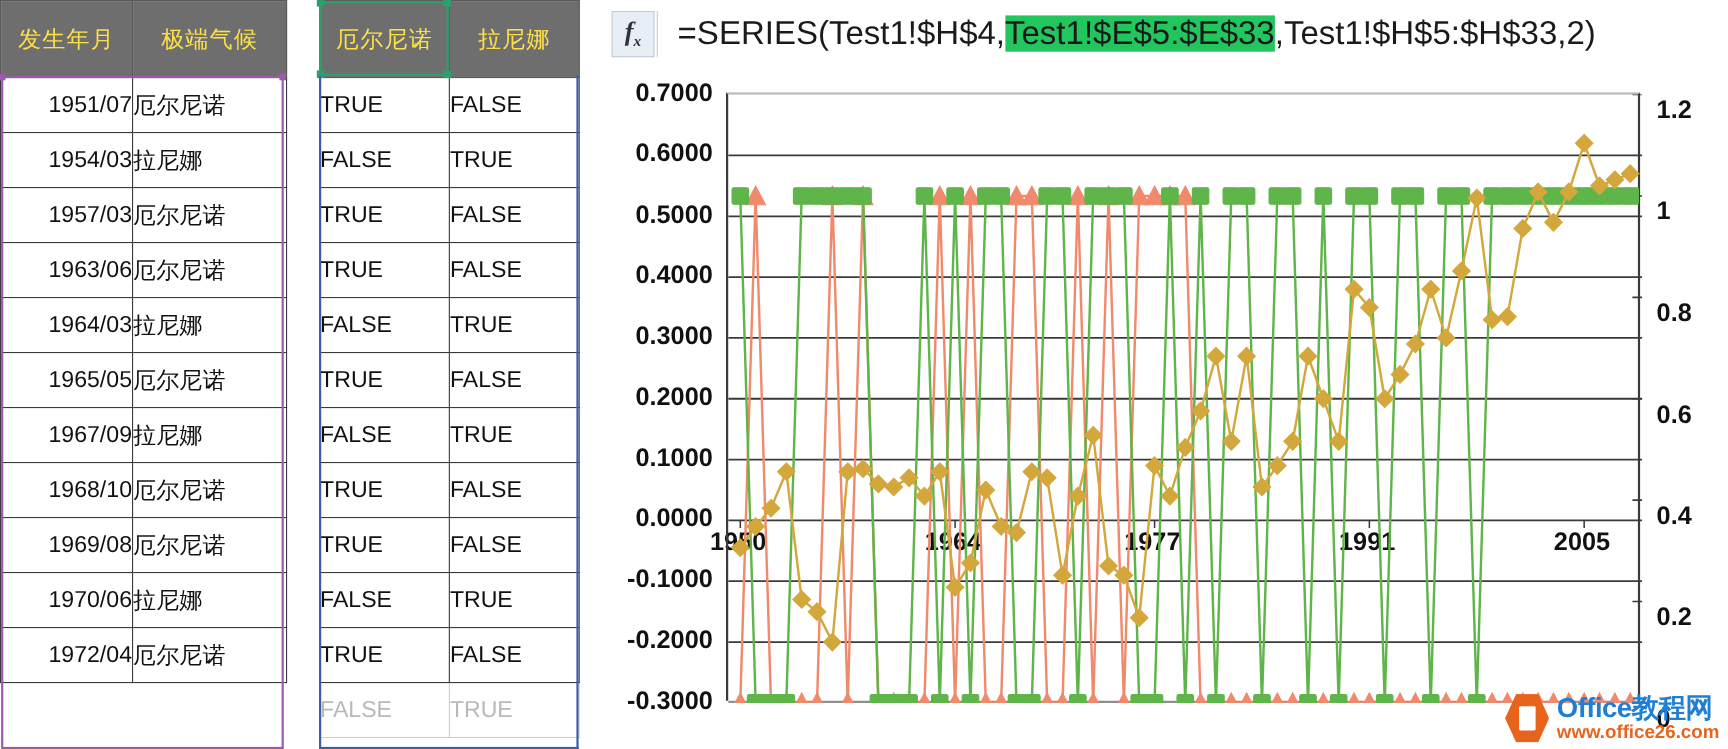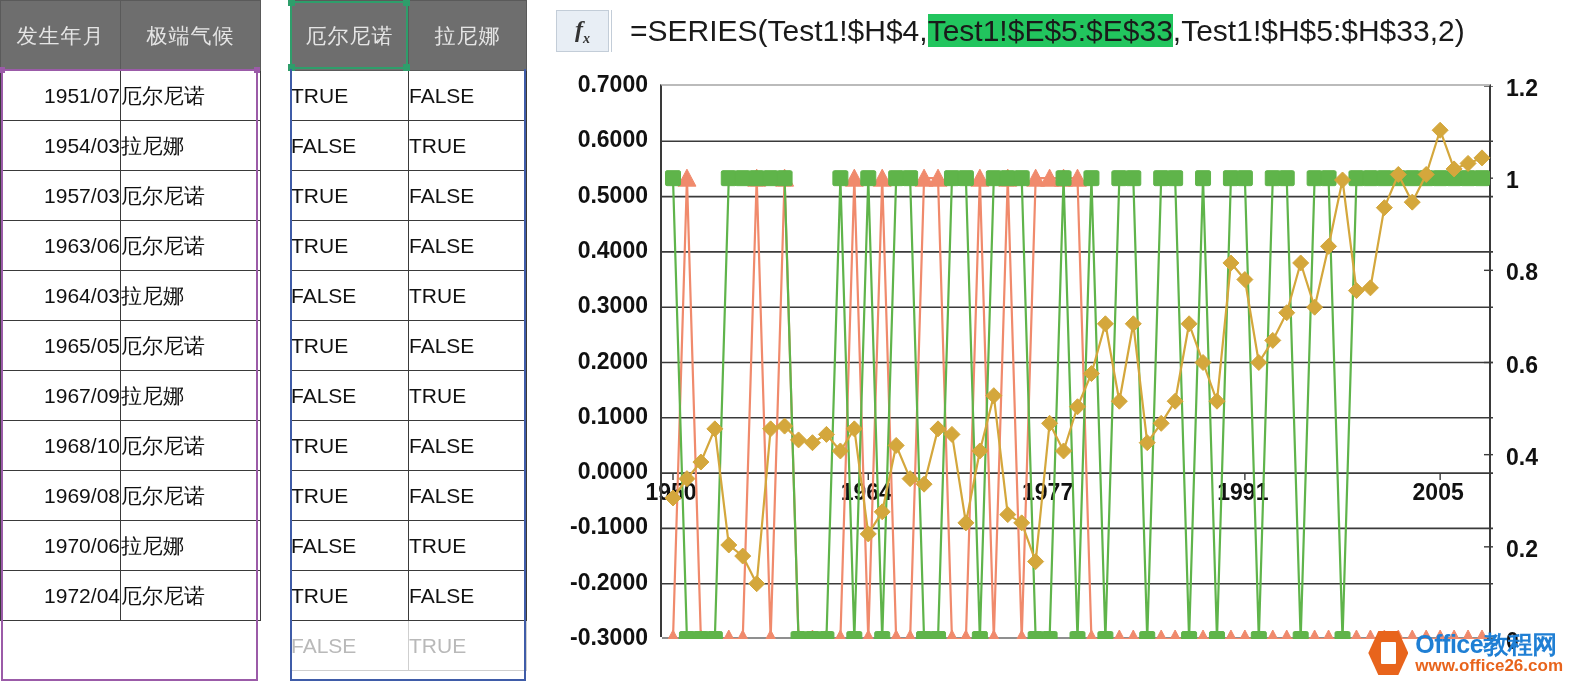--- a/index.html
+++ b/index.html
@@ -17,21 +17,21 @@
     position:absolute; left:0; top:0; width:526px; height:681px;
     background:#fff;
   }
   .tbl { border-collapse:collapse; table-layout:fixed; position:absolute; }
   .tbl td, .tbl th { padding:0; }
 
   #tblA { left:0; top:0; width:260px; }
   #tblB { left:290px; top:0; width:236px; }
 
   .hdr {
-    background:#6e6e6e; color:#e5e5e5;
+    background:#6e6e6e; color:#fde047;
     font-size:21px; font-weight:400; text-align:center;
     height:70px; vertical-align:middle;
     border:1px solid #5a5a5a;
     letter-spacing:1px;
   }
   .cell {
     height:50px; vertical-align:middle;
     font-size:21px; color:#111;
     border:1px solid #3a3a3a;
     background:#fff;
@@ -57,21 +57,21 @@
     position:absolute; left:290px; top:69px; width:236px; height:612px;
     border:2px solid #3f5ca8; border-top:none; pointer-events:none;
   }
 
   
   #fbar {
     position:absolute; left:540px; top:0px; width:1031px; height:62px;
     display:flex; align-items:center;
   }
   #fx-btn {
-    width:53px; height:42px; margin-left:16px;
+    width:39px; height:42px; margin-left:16px;
     background:#e8eef5; border:1px solid #c3cdd8;
     display:flex; align-items:center; justify-content:center;
     font-family:"Liberation Serif", serif; font-style:italic;
     font-size:24px; font-weight:700; color:#333;
   }
   #fsep { width:1px; height:42px; background:#c3cdd8; margin-left:2px; }
   #formula {
     margin-left:18px; font-size:30px; color:#1a1a1a;
     white-space:nowrap; font-family:"Liberation Sans", sans-serif;
   }
@@ -86,21 +86,21 @@
     position:absolute; left:132px; top:22px; width:831px; height:553px;
     border-left:2px solid #3a3a3a; border-right:2px solid #3a3a3a;
     border-top:2px solid #bbbbbb;
   }
   #gridsvg { position:absolute; left:0; top:0; }
   #ytick-left { position:absolute; left:0; top:0; width:126px; height:597px; }
   #ytick-left .t {
     position:absolute; right:6px; font-size:23px; font-weight:700; color:#111;
     transform:translateY(-50%); white-space:nowrap;margin-left:20px;
   }
-  #ytick-right { position:absolute; left:970px; top:4px; width:73px; height:597px; }
+  #ytick-right { position:absolute; left:970px; top:16px; width:73px; height:597px; }
   #ytick-right .t {
     position:absolute; left:8px; font-size:23px; font-weight:700; color:#111;
     transform:translateY(-50%); white-space:nowrap;
   }
   #xticks { position:absolute; left:132px; top:0; width:831px; height:597px; }
   #xticks .t {
     position:absolute; font-size:23px; font-weight:700; color:#111;
     transform:translateX(-50%); white-space:nowrap;
   }
 

